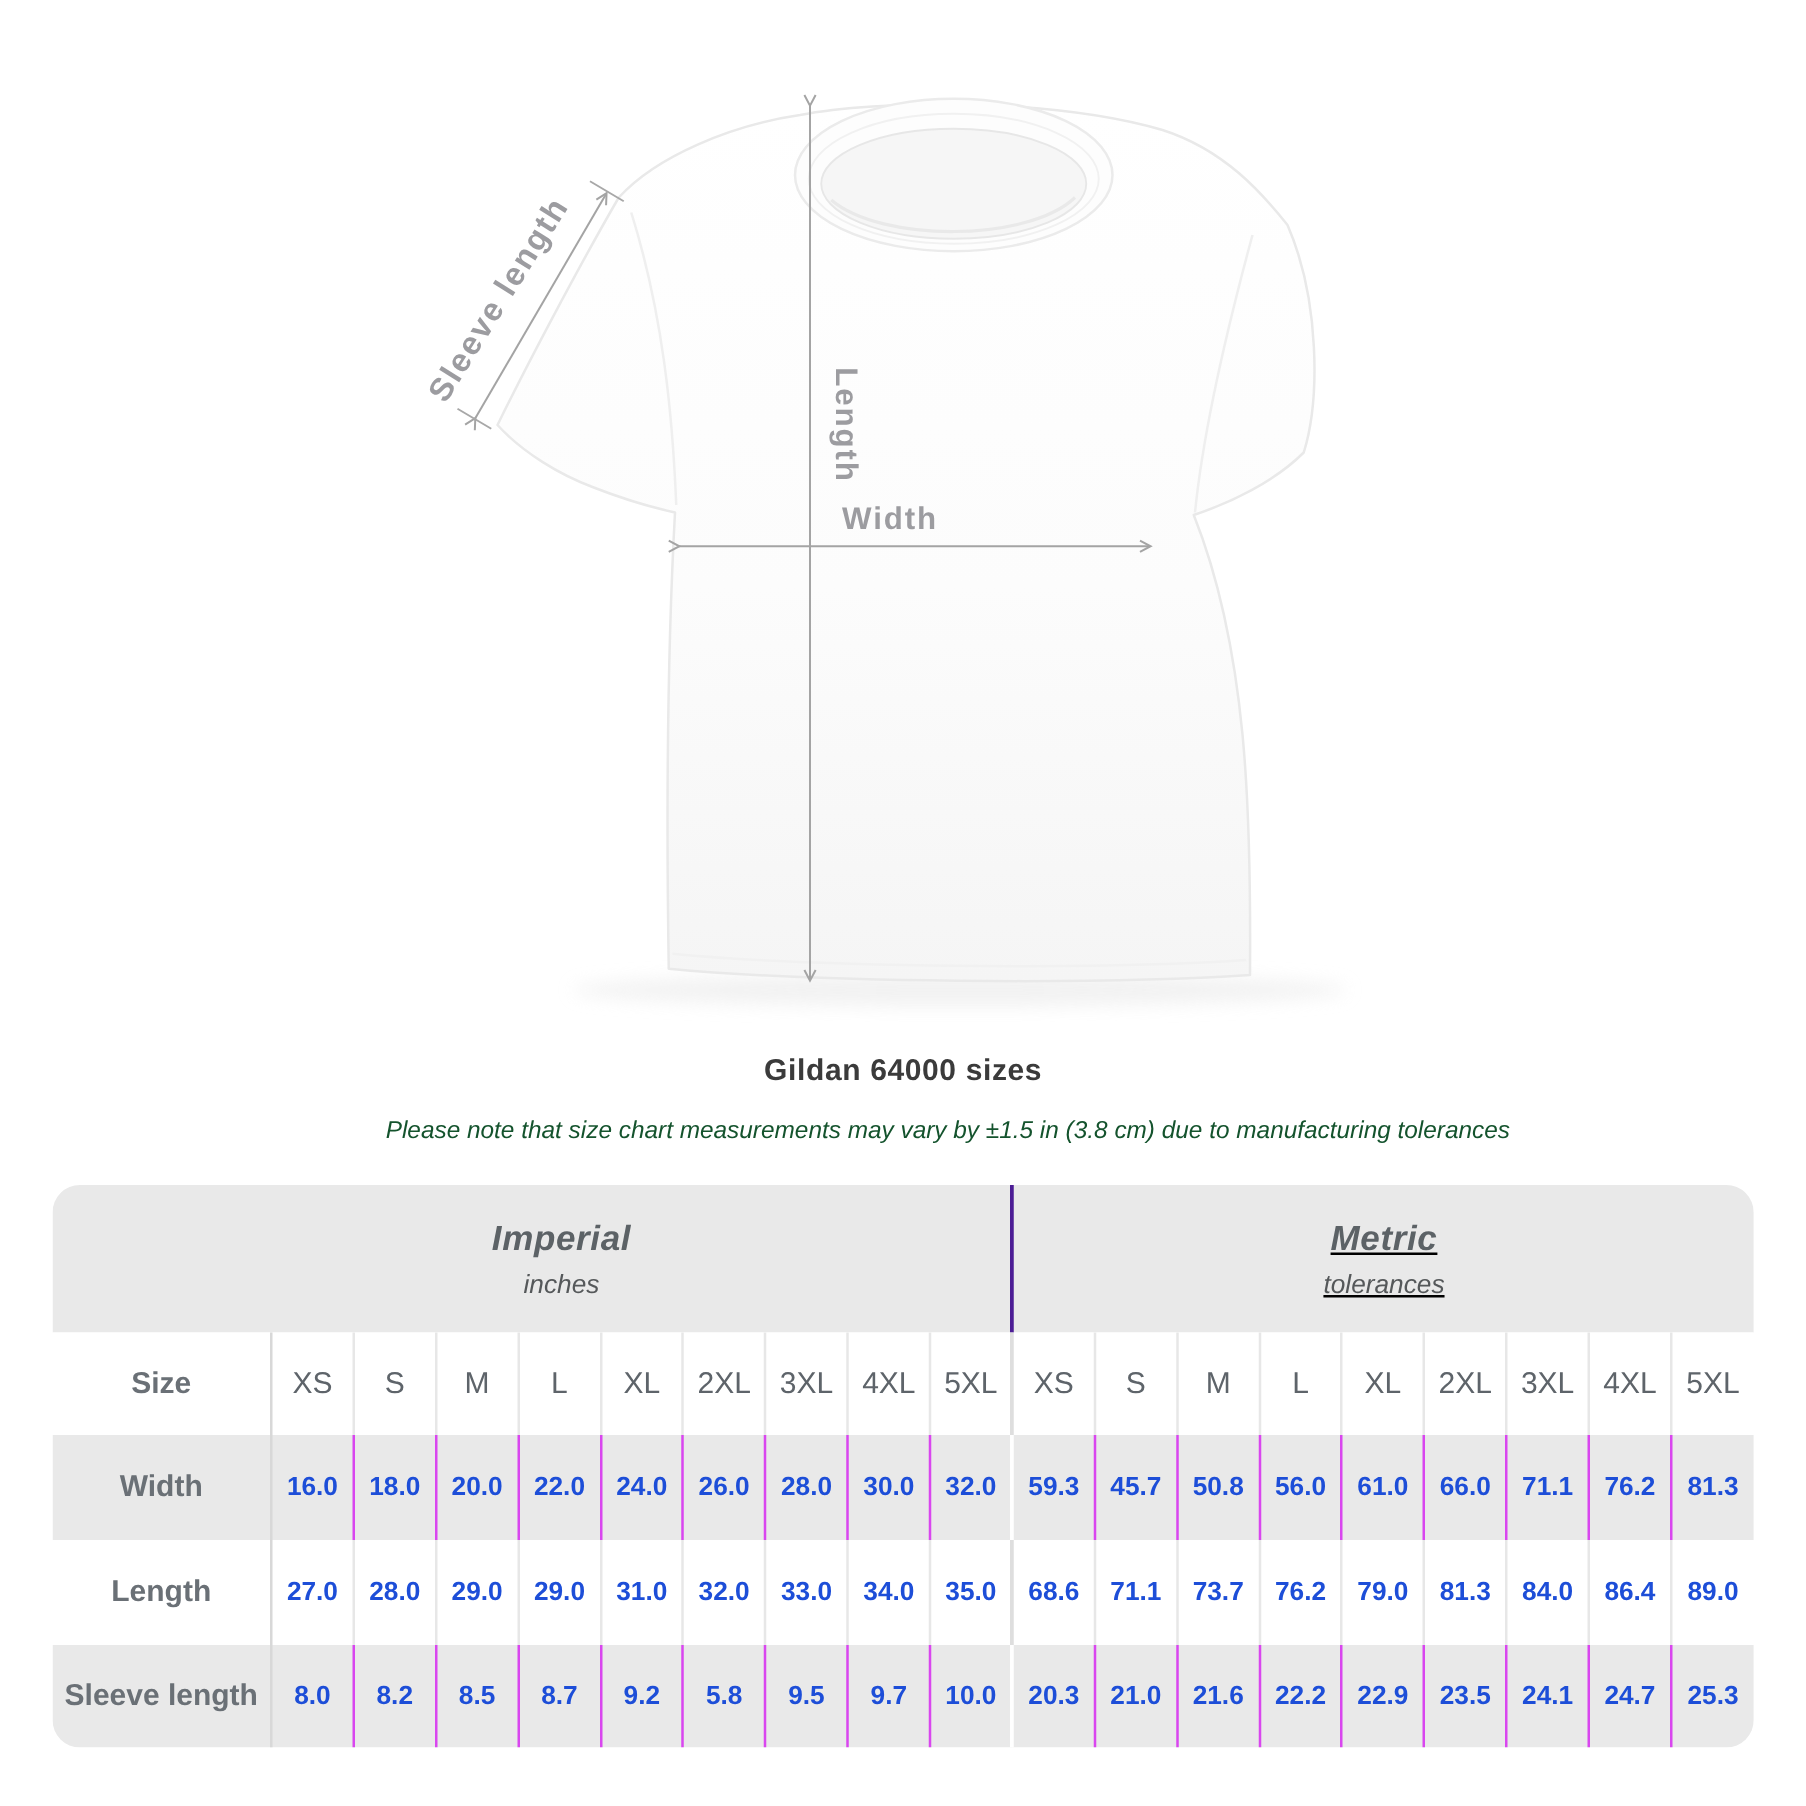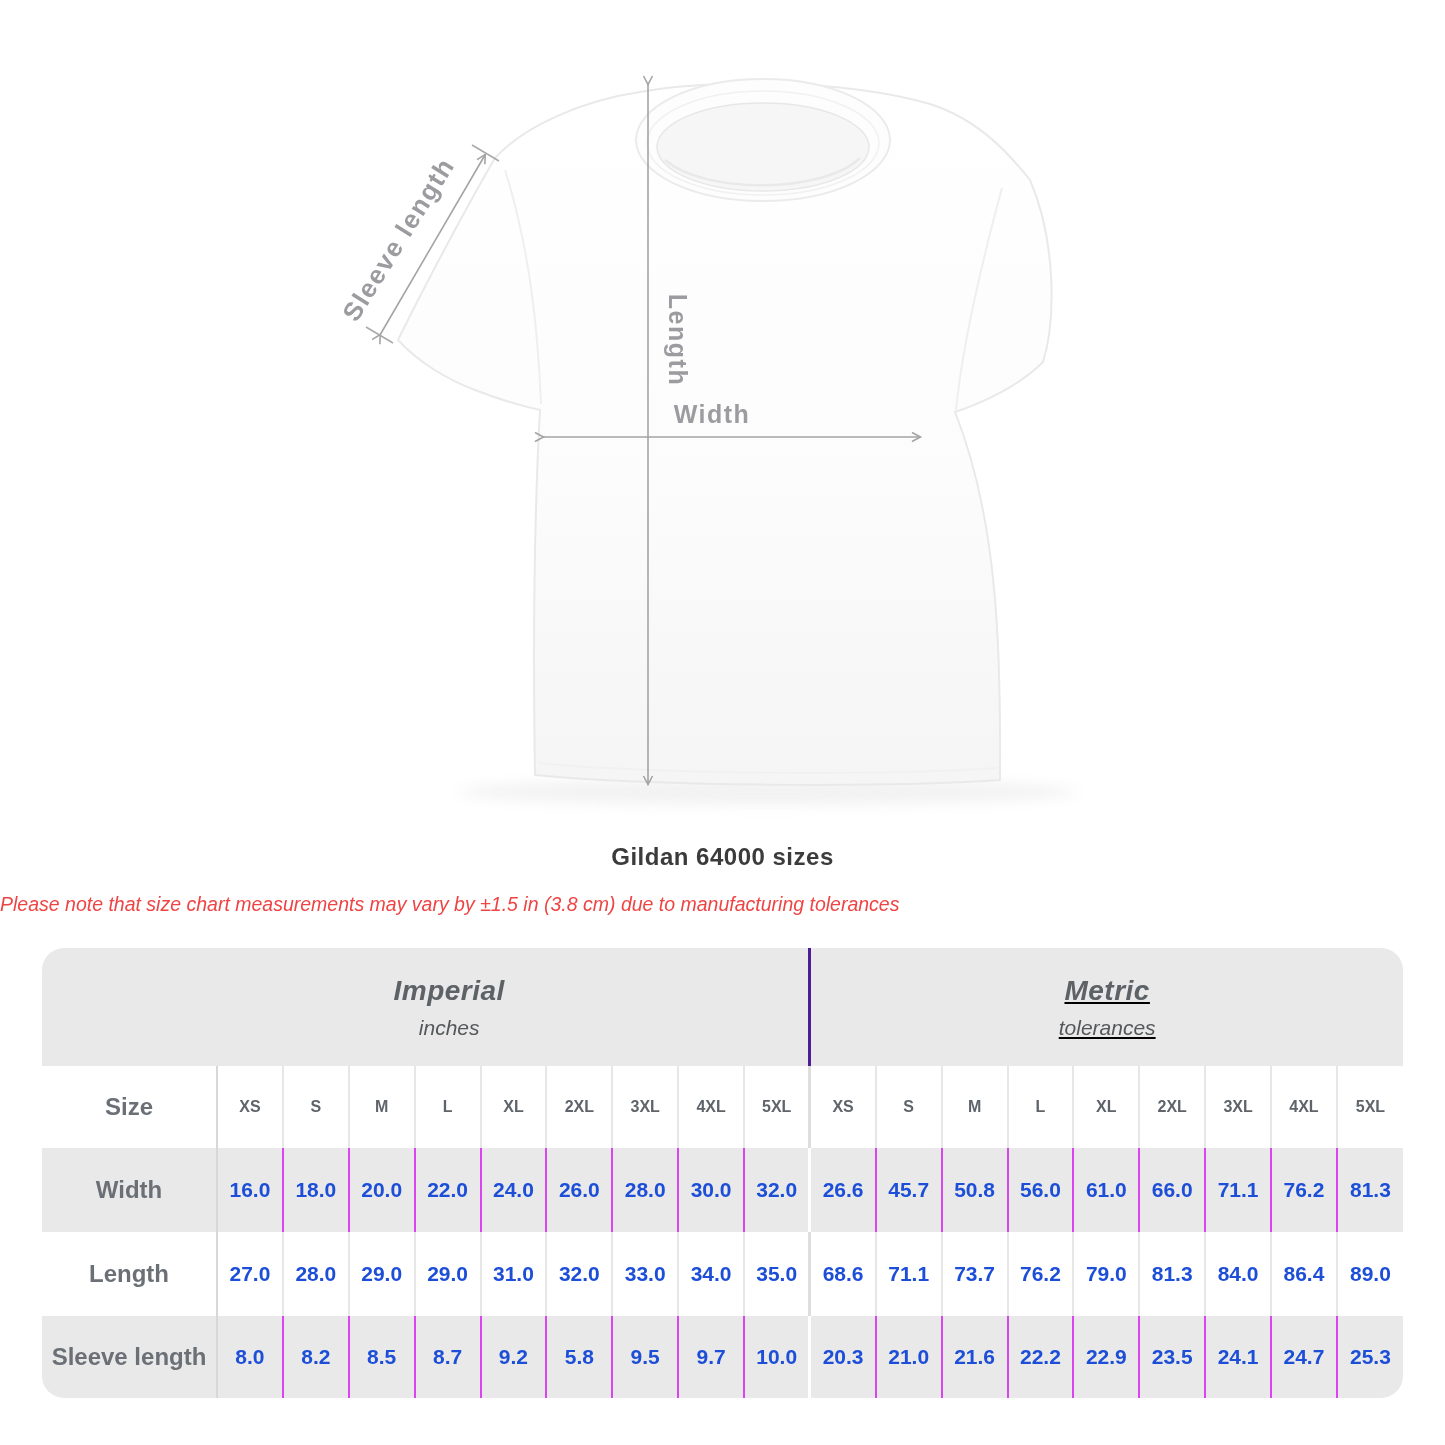--- a/index.html
+++ b/index.html
@@ -3,42 +3,42 @@
 <meta charset="utf-8">
 <style>
   html,body{margin:0;padding:0;background:#ffffff;}
   body{width:1445px;height:1445px;font-family:"Liberation Sans","DejaVu Sans",sans-serif;-webkit-font-smoothing:antialiased;}
   .page{position:relative;width:1445px;height:1445px;background:#fff;overflow:hidden;}
 
   .diagram{position:absolute;top:0;left:0;width:1445px;height:832px;}
 
   .title{position:absolute;top:843px;left:0;width:1445px;text-align:center;
          font-size:24px;font-weight:bold;color:#3b3b3b;letter-spacing:.5px;}
-  .note{position:absolute;top:893px;left:0;width:1208px;text-align:left;
-        font-size:19.5px;font-style:italic;color:#ef4444;}
+  .note{position:absolute;top:893px;left:0;width:1208px;text-align:right;
+        font-size:19.5px;font-style:italic;color:#14532d;}
 
   .table-wrap{position:absolute;top:948px;left:42px;width:1361px;border-radius:22px;overflow:hidden;}
   table.sizes{width:100%;border-collapse:collapse;table-layout:fixed;}
   table.sizes col.lblcol{width:175px;}
 
   tr.units th{background:#e9e9e9;height:118px;vertical-align:middle;padding:0;}
   .unit-name{font-size:28px;font-weight:bold;font-style:italic;color:#5c6266;letter-spacing:.5px;}
   .unit-sub{font-size:21px;font-style:italic;color:#55585a;margin-top:9px;font-weight:normal;}
   tr.units th.metric-group{border-left:3px solid #4c1d95;text-decoration:underline;}
   tr.units th.imperial-group .unit-inner{transform:translateX(24px);}
 
   tr.r{height:84px;}
   tr.sizehead{height:82px;}
   tr.last{height:82px;}
   tr.white td,tr.white th{background:#ffffff;}
   tr.gray td,tr.gray th{background:#e9e9e9;}
 
   th,td{text-align:center;vertical-align:middle;padding:0;}
   .lbl{font-size:24px;font-weight:bold;color:#6a7076;}
-  .size-h{font-size:16px;font-weight:bold;color:#5e646a;}
+  .size-h{font-size:24px;font-weight:normal;color:#5e646a;}
   .val{font-size:21px;font-weight:bold;color:#1d4ed8;}
 
   tr.white .c{border-left:2px solid #e7e7e7;}
   tr.gray  .c{border-left:2px solid #d946ef;}
   tr.white .sep-label{border-left:2px solid #d8d8d8;}
   tr.gray  .sep-label{border-left:2px solid #d8d8d8;}
   tr.white .sep-group{border-left:3px solid #dedede;}
   tr.gray  .sep-group{border-left:3px solid #ffffff;}
 </style>
 </head>
@@ -166,21 +166,21 @@
         <td class="lbl">Width</td>
         <td class="c val sep-label">16.0</td>
         <td class="c val">18.0</td>
         <td class="c val">20.0</td>
         <td class="c val">22.0</td>
         <td class="c val">24.0</td>
         <td class="c val">26.0</td>
         <td class="c val">28.0</td>
         <td class="c val">30.0</td>
         <td class="c val">32.0</td>
-        <td class="c val sep-group">26.6</td>
+        <td class="c val sep-group">59.3</td>
         <td class="c val">45.7</td>
         <td class="c val">50.8</td>
         <td class="c val">56.0</td>
         <td class="c val">61.0</td>
         <td class="c val">66.0</td>
         <td class="c val">71.1</td>
         <td class="c val">76.2</td>
         <td class="c val">81.3</td>
       </tr>
 

